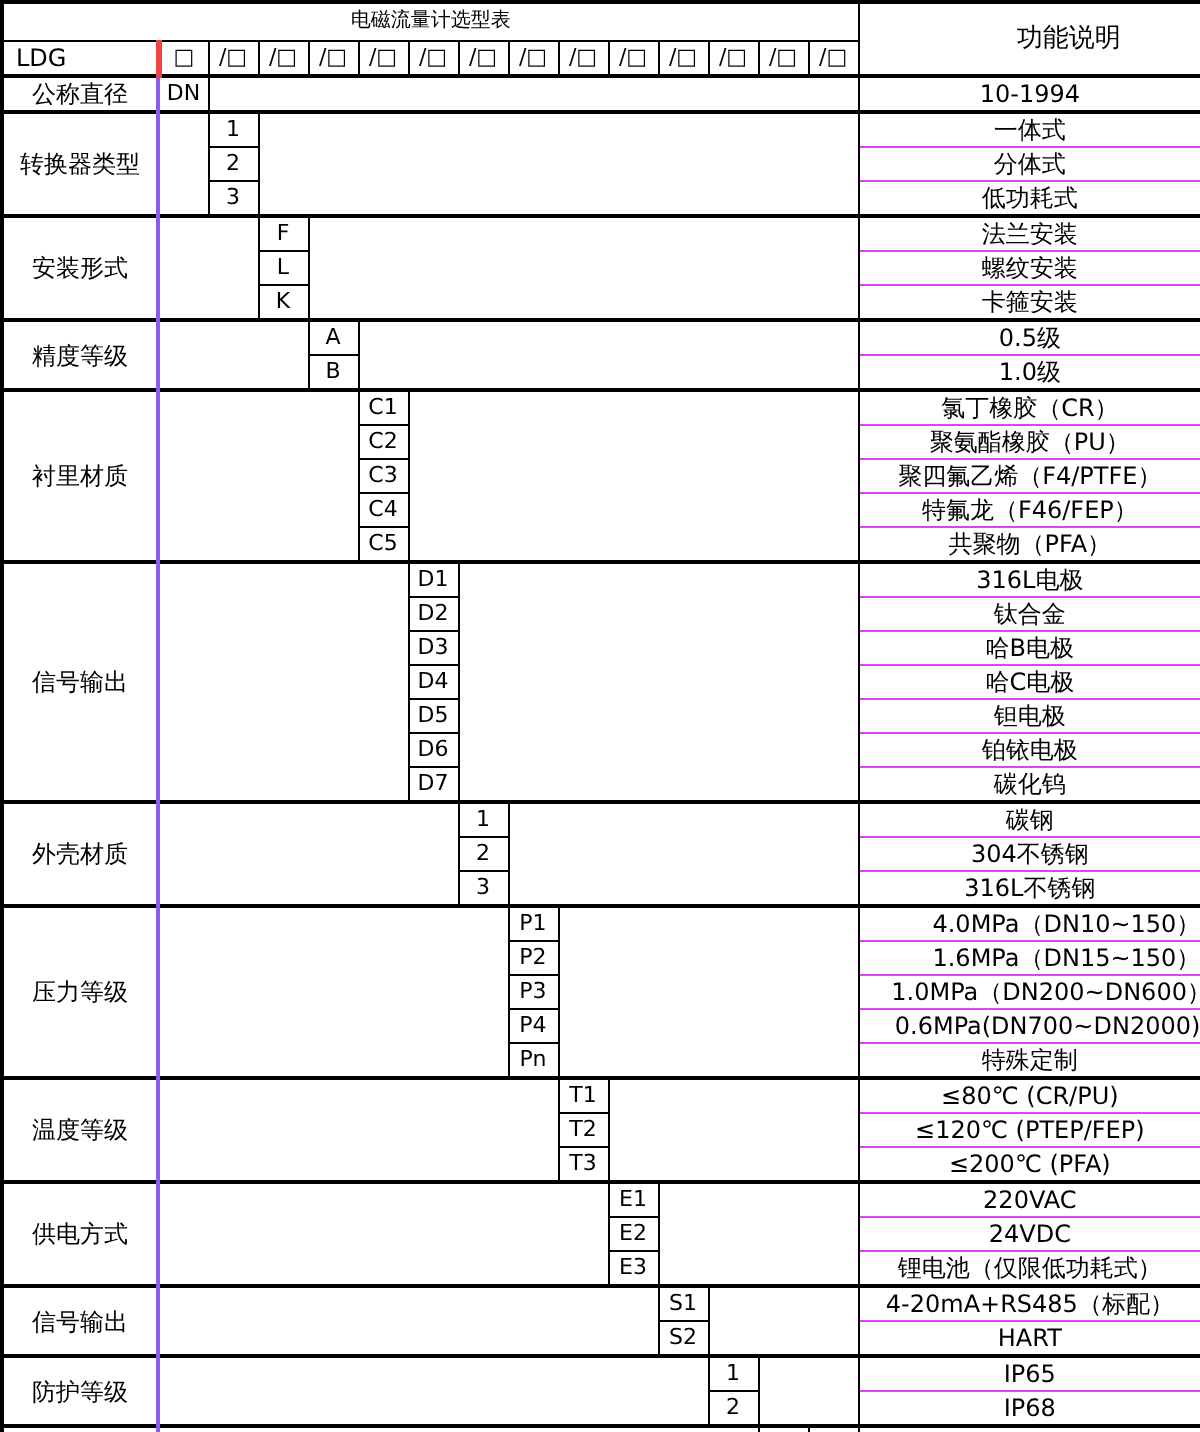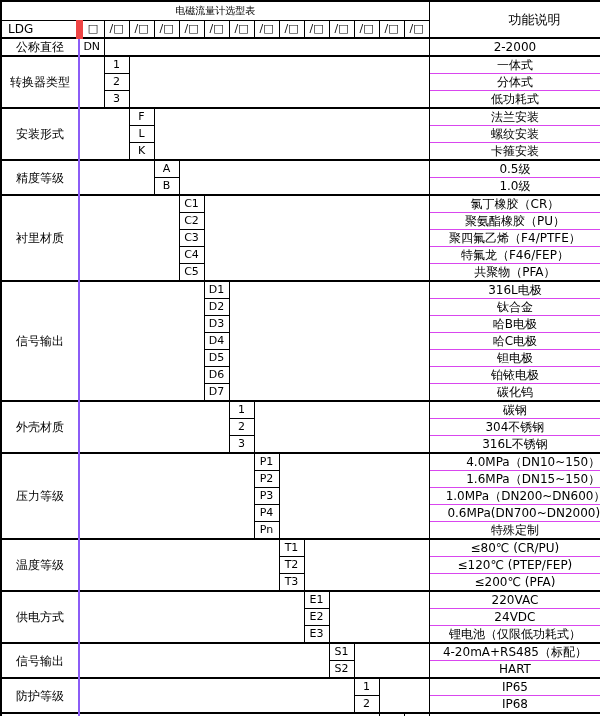--- a/index.html
+++ b/index.html
@@ -4,21 +4,21 @@
 <style>
   html,body{margin:0;padding:0;background:#fff;}
   body{width:600px;font-family:"DejaVu Sans",sans-serif;color:#000;}
   table{border-collapse:collapse;table-layout:fixed;width:600px;border:2px solid #000;}
   td{height:16px;padding:0;font-size:12px;line-height:14px;text-align:center;
      overflow:hidden;white-space:nowrap;vertical-align:middle;}
   tr.title-row td{height:18px;}
   td.title{font-size:10px;border-bottom:1px solid #000;}
   td.fnhead{border-left:1px solid #000;font-size:13px;padding-left:39px;}
   td.lbl{border-right:2px solid #8b5cf6;}
-  td.lbl-left{text-align:left;padding-left:6px;border-right:7px solid #ef4444;}
+  td.lbl-left{text-align:left;padding-left:6px;border-right:3px solid #ef4444;}
   td.code{border:1px solid #000;font-size:11px;}
   td.desc{border-left:1px solid #000;border-top:1px solid #d946ef;}
   td.desc.left{text-align:right;padding-left:16px;}
   td.sp{border:0;}
   tr.sec td{border-top:2px solid #000;}
 </style>
 </head>
 <body>
 
 <table>
@@ -59,21 +59,21 @@
         <td class="code">/□</td>
         <td class="code">/□</td>
         <td class="code">/□</td>
         <td class="code">/□</td>
         <td class="code">/□</td>
       </tr>
     <tr class="sec" id="dn-row">
       <td class="lbl">公称直径</td>
       <td class="code">DN</td>
       <td class="sp" colspan="13"></td>
-      <td class="desc">2-2000</td>
+      <td class="desc">10-1994</td>
     </tr>
   <tr class="sec">
         <td class="lbl" rowspan="3">转换器类型</td>
         <td class="sp" colspan="1" rowspan="3"></td>
         <td class="code">1</td>
         <td class="sp" colspan="12" rowspan="3"></td>
         <td class="desc">一体式</td>
       </tr>
       <tr>
         <td class="code">2</td>

